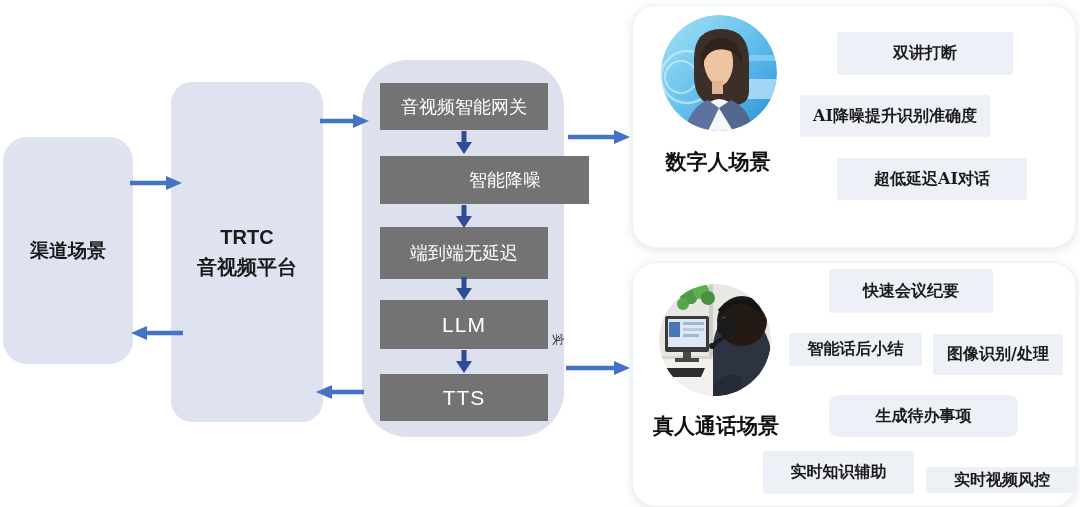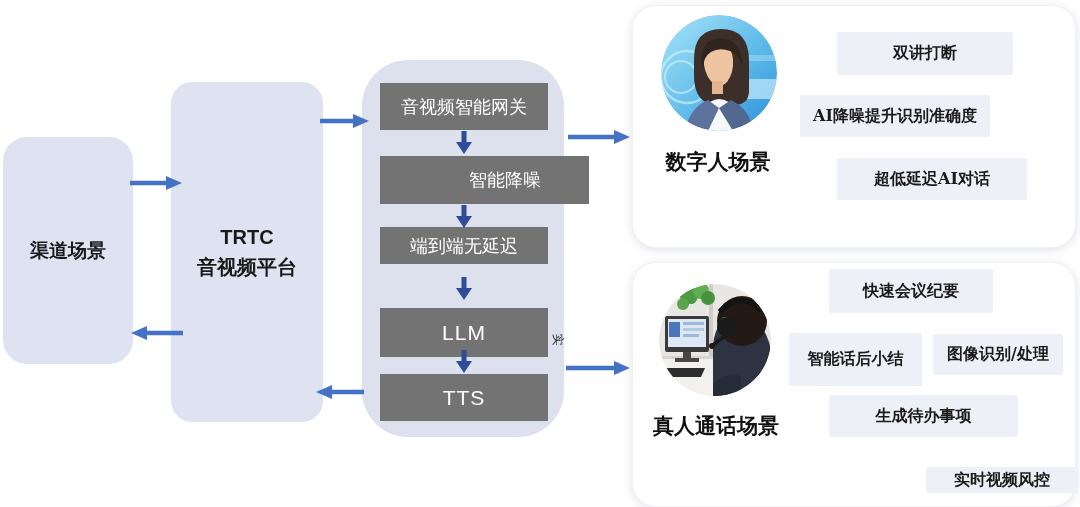--- a/index.html
+++ b/index.html
@@ -46,22 +46,22 @@
 
   <div class="abs lightbox platform-box">
     <div>TRTC</div>
     <div>音视频平台</div>
   </div>
 
   <div class="abs pipeline"></div>
 
   <div class="abs step" style="top:83px;height:47px;">音视频智能网关</div>
   <div class="abs step" style="top:156px;height:48px;padding-left:41px;">智能降噪</div>
-  <div class="abs step" style="top:227px;height:37px;">端到端无延迟</div>
-  <div class="abs step latin" style="top:300px;height:49px;margin-top:8px;">LLM</div>
+  <div class="abs step" style="top:227px;height:52px;">端到端无延迟</div>
+  <div class="abs step latin" style="top:300px;height:49px;">LLM</div>
   <div class="abs step latin" style="top:374px;height:47px;">TTS</div>
 
   <svg class="abs" style="left:455px;top:131px;" width="18" height="24">
     <line x1="9" y1="0" x2="9" y2="13" stroke="#2e4b9c" stroke-width="5"></line>
       <polygon points="1,11 17,11 9,23" fill="#2e4b9c"></polygon>
     </svg>
   <svg class="abs" style="left:455px;top:205px;" width="18" height="24">
     <line x1="9" y1="0" x2="9" y2="13" stroke="#2e4b9c" stroke-width="5"></line>
       <polygon points="1,11 17,11 9,23" fill="#2e4b9c"></polygon>
     </svg>
@@ -174,18 +174,19 @@
         <line x1="66" y1="52" x2="54" y2="61" stroke="#1a1a1a" stroke-width="3.5"></line>
         <circle cx="53" cy="62" r="3" fill="#1a1a1a"></circle>
         <path d="M54 100 Q66 88 82 92 L82 112 L54 112 Z" fill="#262b38"></path>
       </g>
     </svg>
   </div>
 
   <div class="abs scene-title" style="left:648px;top:412px;width:136px;">真人通话场景</div>
 
   <div class="abs tag" style="left:829px;top:269px;width:164px;height:44px;">快速会议纪要</div>
-  <div class="abs tag" style="left:789px;top:333px;width:133px;height:53px;">智能话后小结</div>
+  <div class="abs tag" style="left:789px;top:333px;width:133px;height:33px;">智能话后小结</div>
   <div class="abs tag" style="left:933px;top:334px;width:130px;height:41px;">图像识别/处理</div>
-  <div class="abs tag" style="left:829px;top:395px;width:189px;height:42px;">生成待办事项</div>
+  <div class="abs tag" style="left:829px;top:395px;width:189px;height:42px;border-radius:9px;">生成待办事项</div>
+  <div class="abs tag" style="left:763px;top:451px;width:151px;height:43px;">实时知识辅助</div>
   <div class="abs tag" style="left:926px;top:467px;width:152px;height:26px;">实时视频风控</div>
 
 </div>
 
 </body></html>

